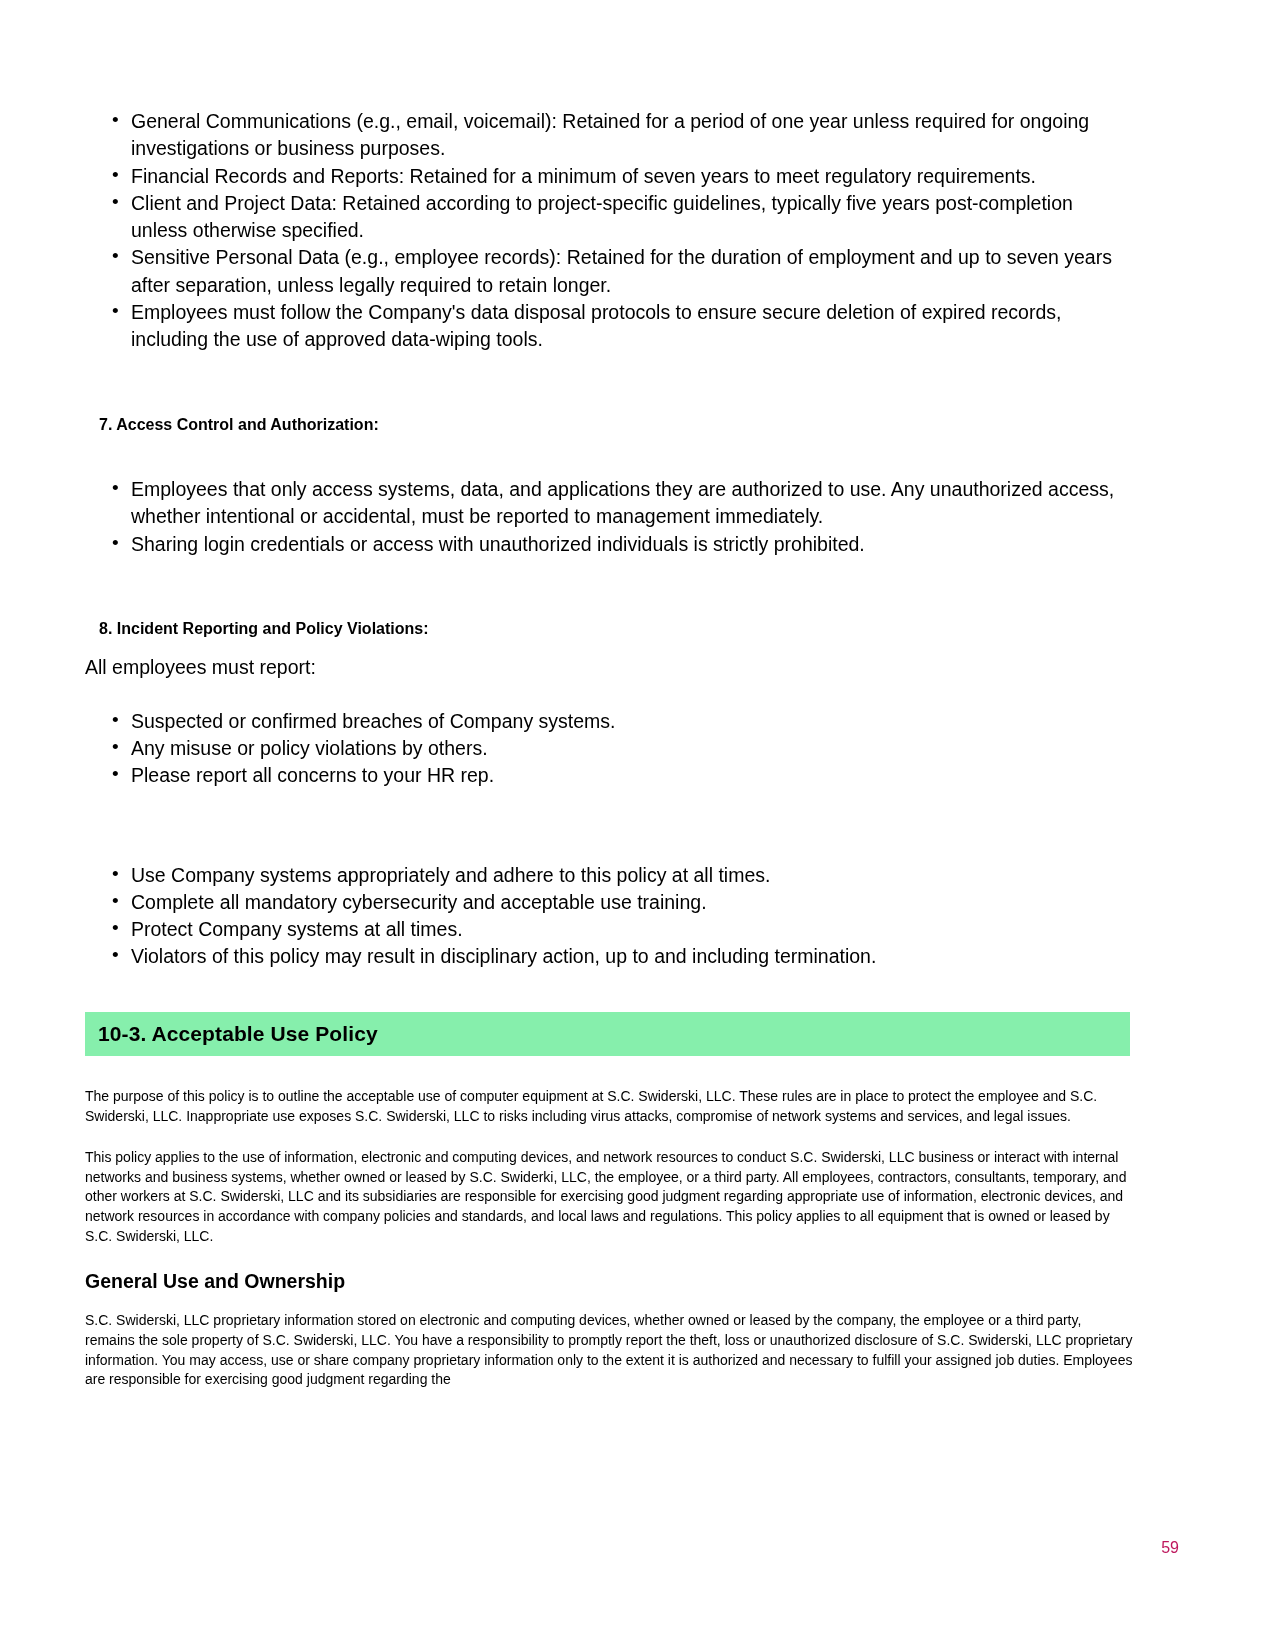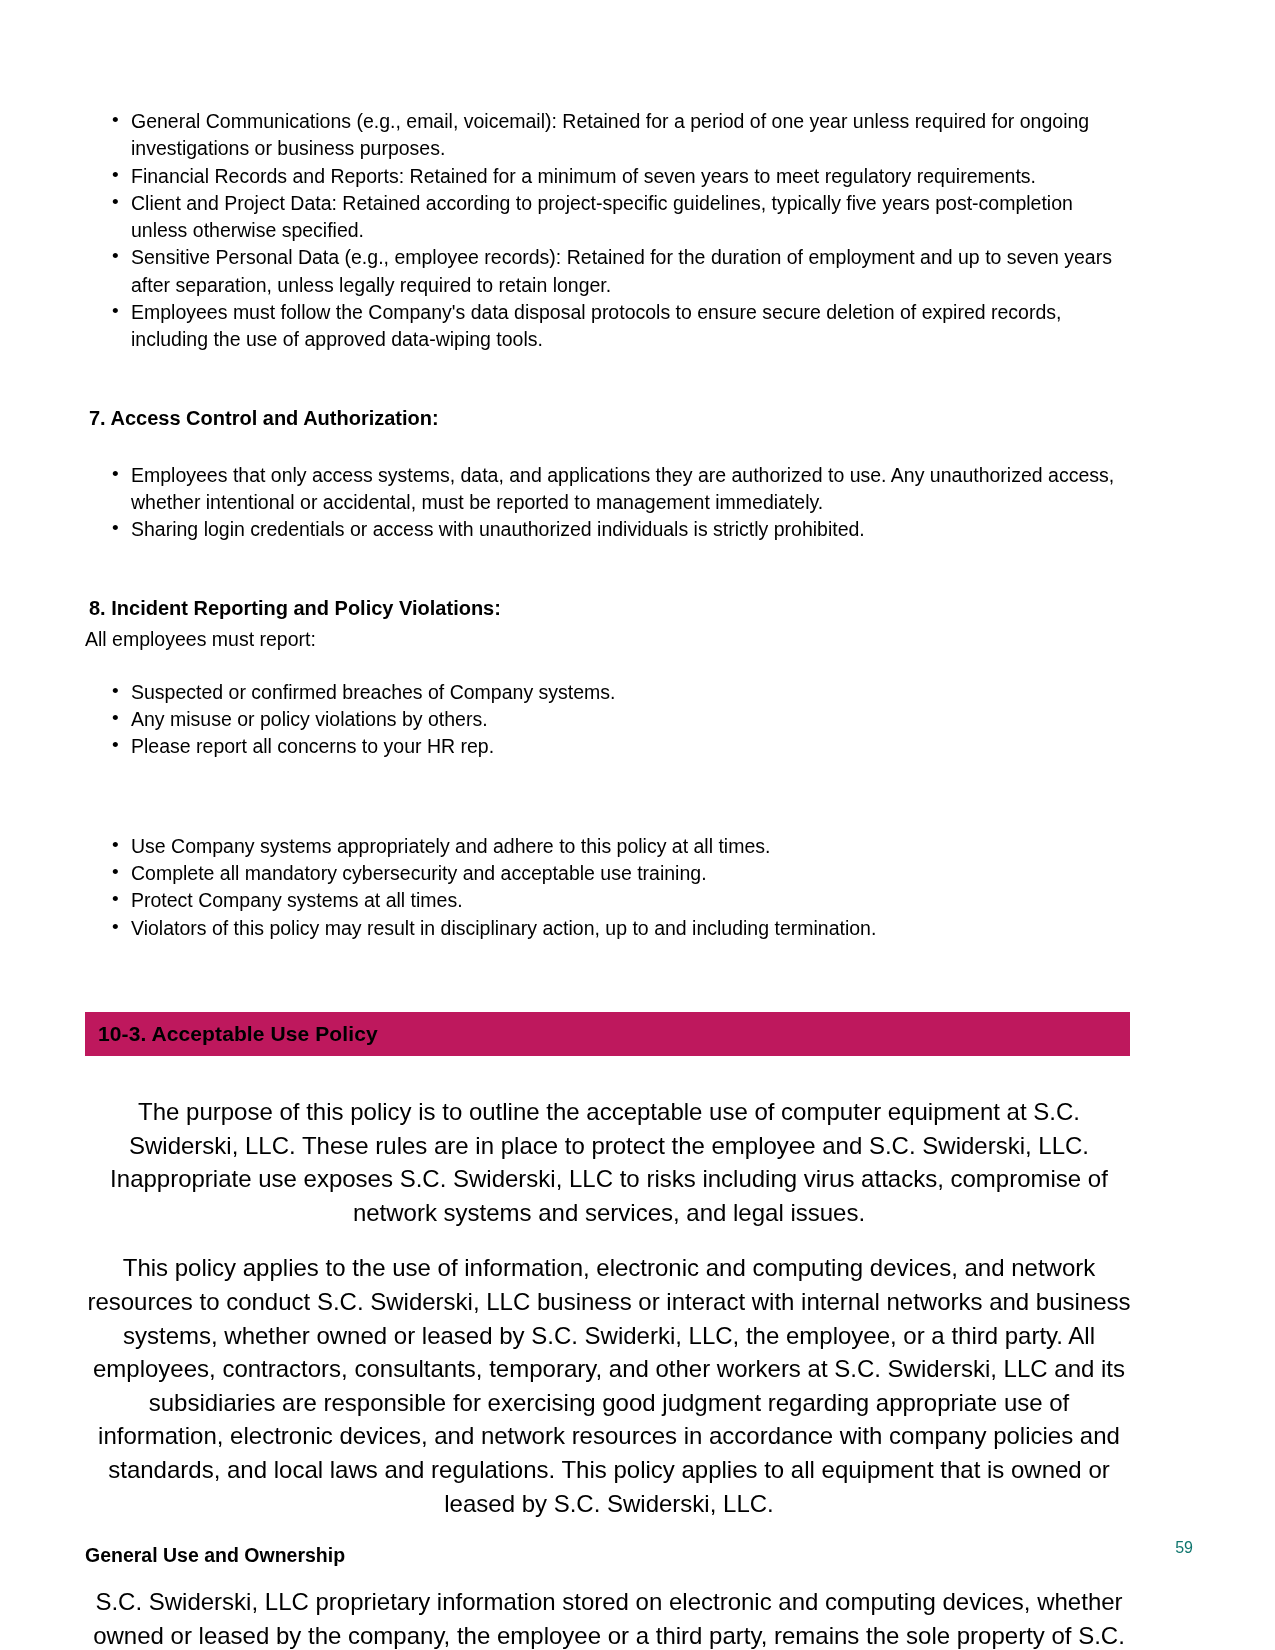--- a/index.html
+++ b/index.html
@@ -43,76 +43,76 @@
   ul.bullets > li::before {
     content: "\2022";
     position: absolute;
     left: 44px;
     margin-left: -17px;
     top: -1px;
     font-size: 19px;
     line-height: 1.40;
   }
   .section-head {
-    font-size: 20px;
+    font-size: 16px;
     font-weight: bold;
     line-height: 1.40;
-    margin: 4px;
+    margin: 14px;
   }
   .plain-line {
     font-size: 19.5px;
     line-height: 1.40;
     margin: 0;
   }
   .gap-lg { height: 46px; }
   .gap-md { height: 26px; }
 
   .banner {
     position: absolute;
     left: 85px;
     top: 1012px;
     width: 1045px;
     height: 44px;
-    background: #be185d;
+    background: #86efac;
     display: flex;
     align-items: center;
   }
   .banner-title {
     font-size: 21px;
     font-weight: bold;
     color: #000000;
     padding-left: 13px;
     letter-spacing: 0.1px;
   }
 
   .body-section {
     position: absolute;
     left: 85px;
     top: 1083px;
     width: 1048px;
   }
   p.para {
-    font-size: 24px;
+    font-size: 14px;
     line-height: 1.40;
-    margin: 12px 0 22px 0;
-    text-align: center;
+    margin: 4px 0 22px 0;
+    text-align: left;
   }
   h4.subhead {
     font-size: 19.5px;
     font-weight: bold;
     line-height: 1.40;
     margin: 0 0 16px 0;
   }
   .page-number {
     position: absolute;
-    right: 82px;
+    right: 96px;
     top: 1540px;
     font-size: 16px;
     line-height: 1;
-    color: #0f766e;
+    color: #be185d;
   }
 </style>
 </head>
 <body>
 
 <div class="page">
 
   <div class="content">
 
     <ul class="bullets">

